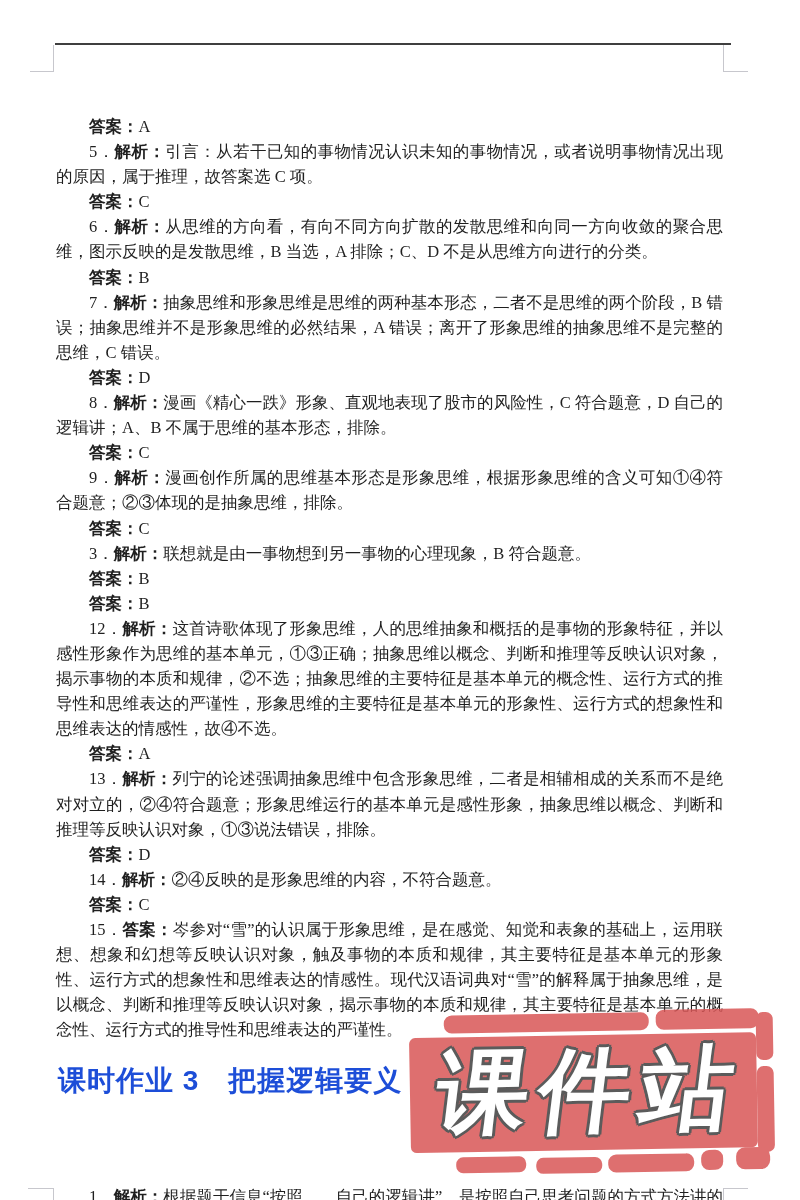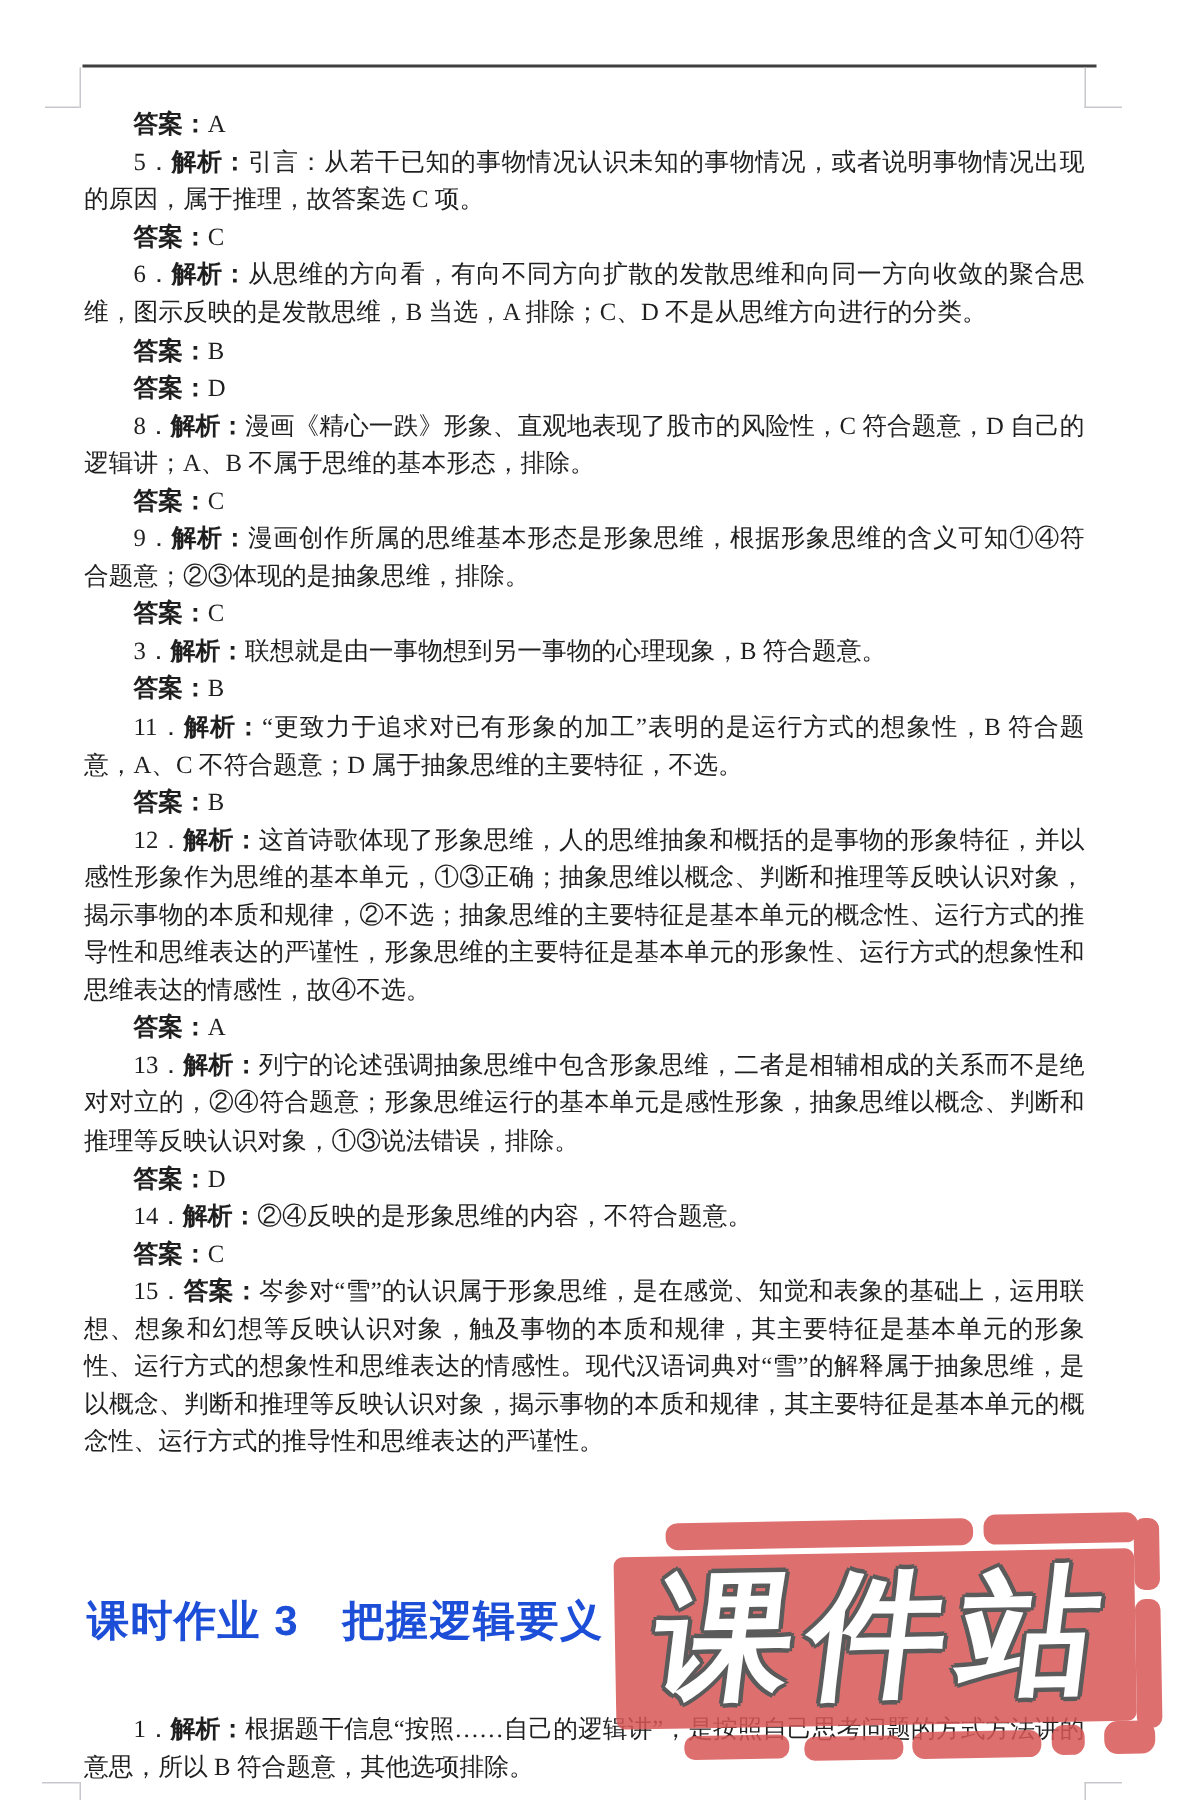--- a/index.html
+++ b/index.html
@@ -13,21 +13,21 @@
   
   .top-rule { position:absolute; left:55px; top:43px; width:676px; height:2px; background:#3f3f3f; }
   .crop { position:absolute; background:#c7c7cd; }
   .crop.h { height:1px; }
   .crop.v { width:1px; }
 
   
   .content {
     position:absolute; left:56px; width:667px;
     font-size:16.5px; line-height:25.1px; color:#1f1f1f;
-    text-align:justify; text-justify:inter-character;
+    text-align:justify; text-justify:inter-character;margin-top:44px;
   }
   #answers { top:70px; }
   #next    { top:1140px; }
   p.para { margin:0; text-indent:2em; }
   .blk { font-weight:bold; }
   .num { font-weight:normal; }
 
   .heading {
     position:absolute; left:58px; top:1062px; margin:0;
     font-family:"Liberation Sans","DejaVu Sans",sans-serif;
@@ -76,28 +76,28 @@
   <div class="crop v" style="left:53px;top:1188px;height:12px;"></div>
   <div class="crop h" style="left:723px;top:1188px;width:25px;"></div>
   <div class="crop v" style="left:723px;top:1188px;height:12px;"></div>
 
   <div class="content" id="answers">
       <p class="para answer"><span class="blk">答案：</span><span>A</span></p>
       <p class="para analysis"><span class="num">5．</span><span class="blk">解析：</span><span>引言：从若干已知的事物情况认识未知的事物情况，或者说明事物情况出现的原因，属于推理，故答案选 C 项。</span></p>
       <p class="para answer"><span class="blk">答案：</span><span>C</span></p>
       <p class="para analysis"><span class="num">6．</span><span class="blk">解析：</span><span>从思维的方向看，有向不同方向扩散的发散思维和向同一方向收敛的聚合思维，图示反映的是发散思维，B 当选，A 排除；C、D 不是从思维方向进行的分类。</span></p>
       <p class="para answer"><span class="blk">答案：</span><span>B</span></p>
+      <p class="para analysis"><span class="num">7．</span><span class="blk">解析：</span><span>抽象思维和形象思维是思维的两种基本形态，二者不是思维的两个阶段，B 错误；抽象思维并不是形象思维的必然结果，A 错误；离开了形象思维的抽象思维不是完整的思维，C 错误。</span></p>
       <p class="para answer"><span class="blk">答案：</span><span>D</span></p>
       <p class="para analysis"><span class="num">8．</span><span class="blk">解析：</span><span>漫画《精心一跌》形象、直观地表现了股市的风险性，C 符合题意，D 自己的逻辑讲；A、B 不属于思维的基本形态，排除。</span></p>
       <p class="para answer"><span class="blk">答案：</span><span>C</span></p>
       <p class="para analysis"><span class="num">9．</span><span class="blk">解析：</span><span>漫画创作所属的思维基本形态是形象思维，根据形象思维的含义可知①④符合题意；②③体现的是抽象思维，排除。</span></p>
       <p class="para answer"><span class="blk">答案：</span><span>C</span></p>
       <p class="para analysis"><span class="num">3．</span><span class="blk">解析：</span><span>联想就是由一事物想到另一事物的心理现象，B 符合题意。</span></p>
       <p class="para answer"><span class="blk">答案：</span><span>B</span></p>
-      <p class="para analysis"><span class="num">11．</span><span class="blk">解析：</span><span>“更致力于追求对已有形象的加工”表明的是运行方式的想象性，B 符合题意，A、C 不符合题意；D 属于抽象思维的主要特征，不选。</span></p>
       <p class="para answer"><span class="blk">答案：</span><span>B</span></p>
       <p class="para analysis"><span class="num">12．</span><span class="blk">解析：</span><span>这首诗歌体现了形象思维，人的思维抽象和概括的是事物的形象特征，并以感性形象作为思维的基本单元，①③正确；抽象思维以概念、判断和推理等反映认识对象，揭示事物的本质和规律，②不选；抽象思维的主要特征是基本单元的概念性、运行方式的推导性和思维表达的严谨性，形象思维的主要特征是基本单元的形象性、运行方式的想象性和思维表达的情感性，故④不选。</span></p>
       <p class="para answer"><span class="blk">答案：</span><span>A</span></p>
       <p class="para analysis"><span class="num">13．</span><span class="blk">解析：</span><span>列宁的论述强调抽象思维中包含形象思维，二者是相辅相成的关系而不是绝对对立的，②④符合题意；形象思维运行的基本单元是感性形象，抽象思维以概念、判断和推理等反映认识对象，①③说法错误，排除。</span></p>
       <p class="para answer"><span class="blk">答案：</span><span>D</span></p>
       <p class="para analysis"><span class="num">14．</span><span class="blk">解析：</span><span>②④反映的是形象思维的内容，不符合题意。</span></p>
       <p class="para answer"><span class="blk">答案：</span><span>C</span></p>
       <p class="para analysis"><span class="num">15．</span><span class="blk">答案：</span><span>岑参对“雪”的认识属于形象思维，是在感觉、知觉和表象的基础上，运用联想、想象和幻想等反映认识对象，触及事物的本质和规律，其主要特征是基本单元的形象性、运行方式的想象性和思维表达的情感性。现代汉语词典对“雪”的解释属于抽象思维，是以概念、判断和推理等反映认识对象，揭示事物的本质和规律，其主要特征是基本单元的概念性、运行方式的推导性和思维表达的严谨性。</span></p>
     </div>
 

